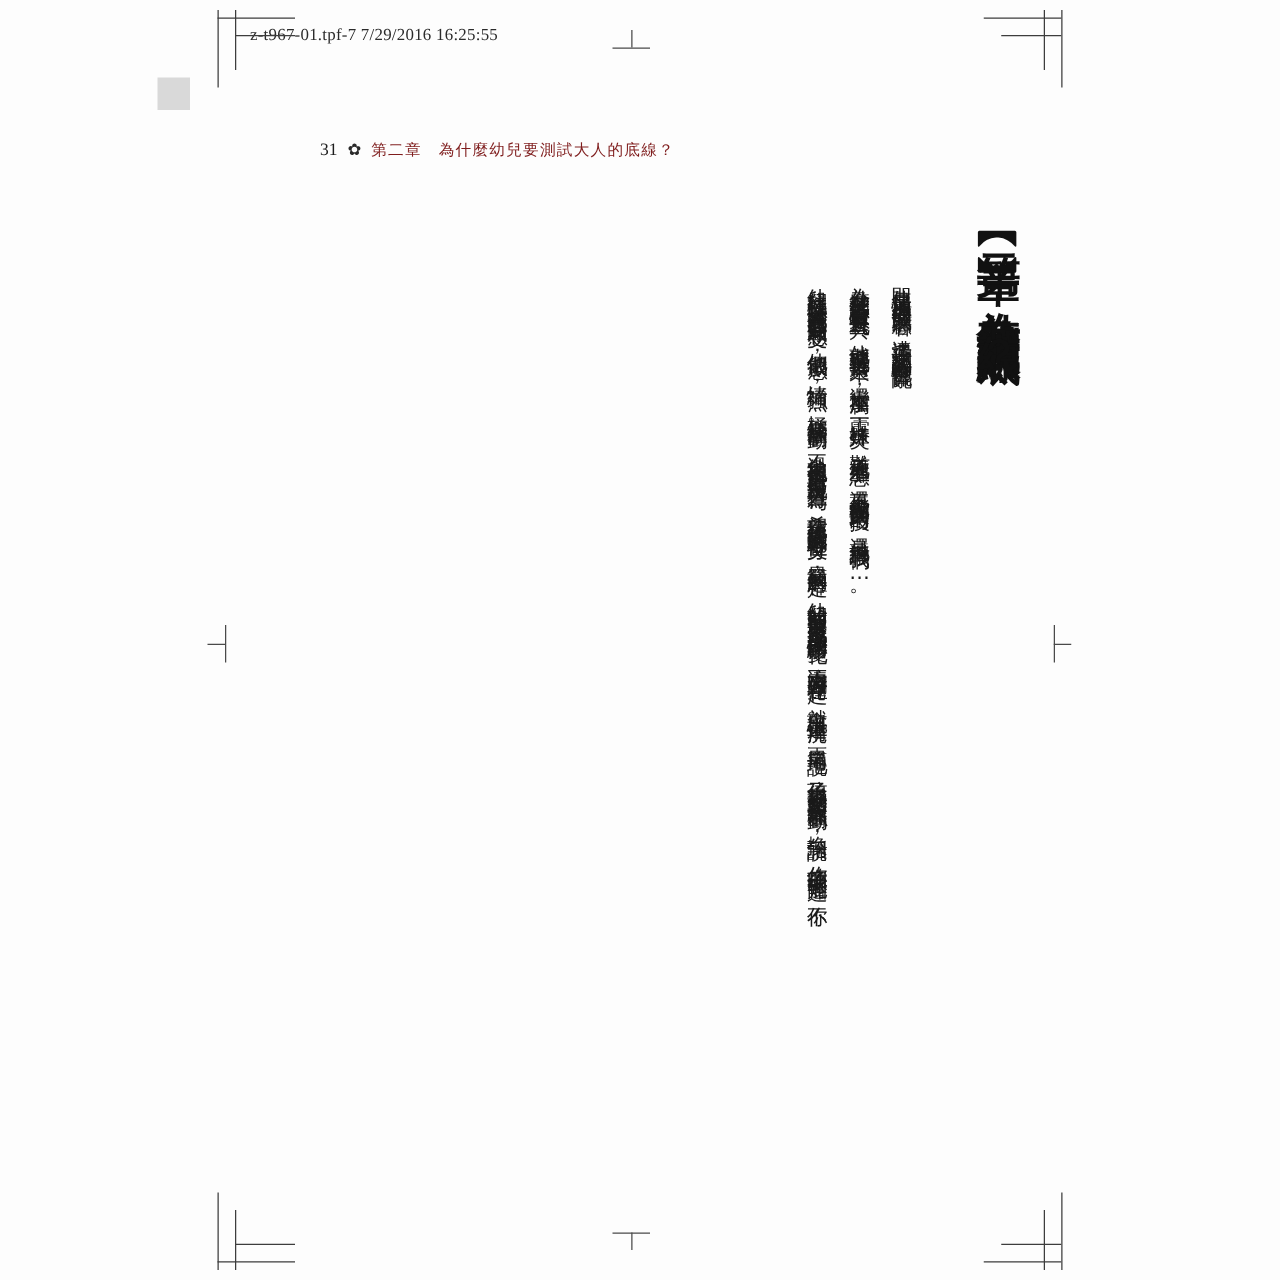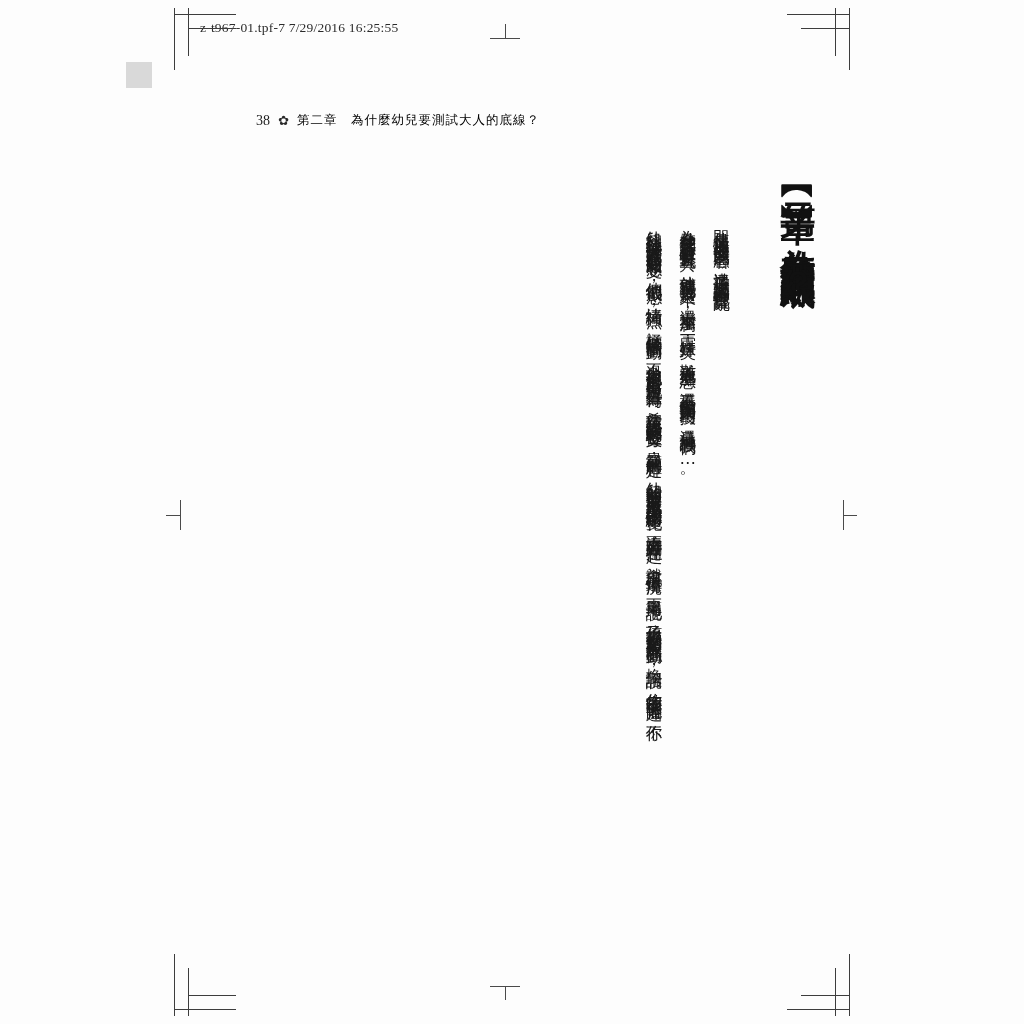--- a/index.html
+++ b/index.html
@@ -85,21 +85,21 @@
   }
   .running-head .leaf {
     font-size: 13px;
     color: #2a2a2a;
     transform: scaleX(-1);
     display: inline-block;
     line-height: 1;
   }
   .running-head .rh-text {
     font-size: 12.5px;
-    color: #000000;
+    color: #7f1d1d;
     letter-spacing: 1px;
   }
   .rule {
     position: absolute;
     left: 58px;
     top: 46px;
     width: 300px;
     height: 1px;
     background: #1d1d1d;
     opacity: 0;
@@ -196,21 +196,21 @@
     </div>
 
     <div class="mark tmark">
       <i class="v" style="left:843px; top:500px; height:30px;"></i>
       <i class="h" style="left:843px; top:515px; width:14px;"></i>
     </div>
 
     <div class="page-frame">
 
       <div class="running-head">
-        <span class="folio">38</span>
+        <span class="folio">31</span>
         <span class="leaf">✿</span>
         <span class="rh-text">第二章　為什麼幼兒要測試大人的底線？</span>
       </div>
       <div class="rule"></div>
 
       <div class="chapter-title">【第二章】　為什麼幼兒要測試大人的底線？</div>
 
       <div class="body-text">
         <p>即使是最通情達理的父母或照顧者，遭遇孩子測試底線的行為也會慌亂。</p>
         <p>為什麼我們才告訴心肝寶貝不要丟玩具，他就劈頭把玩具丟過來，還變本加厲，露出一抹奸笑，難道他天生邪惡？還是不能控制扔東西的技巧？還是他討厭我們……。</p>

